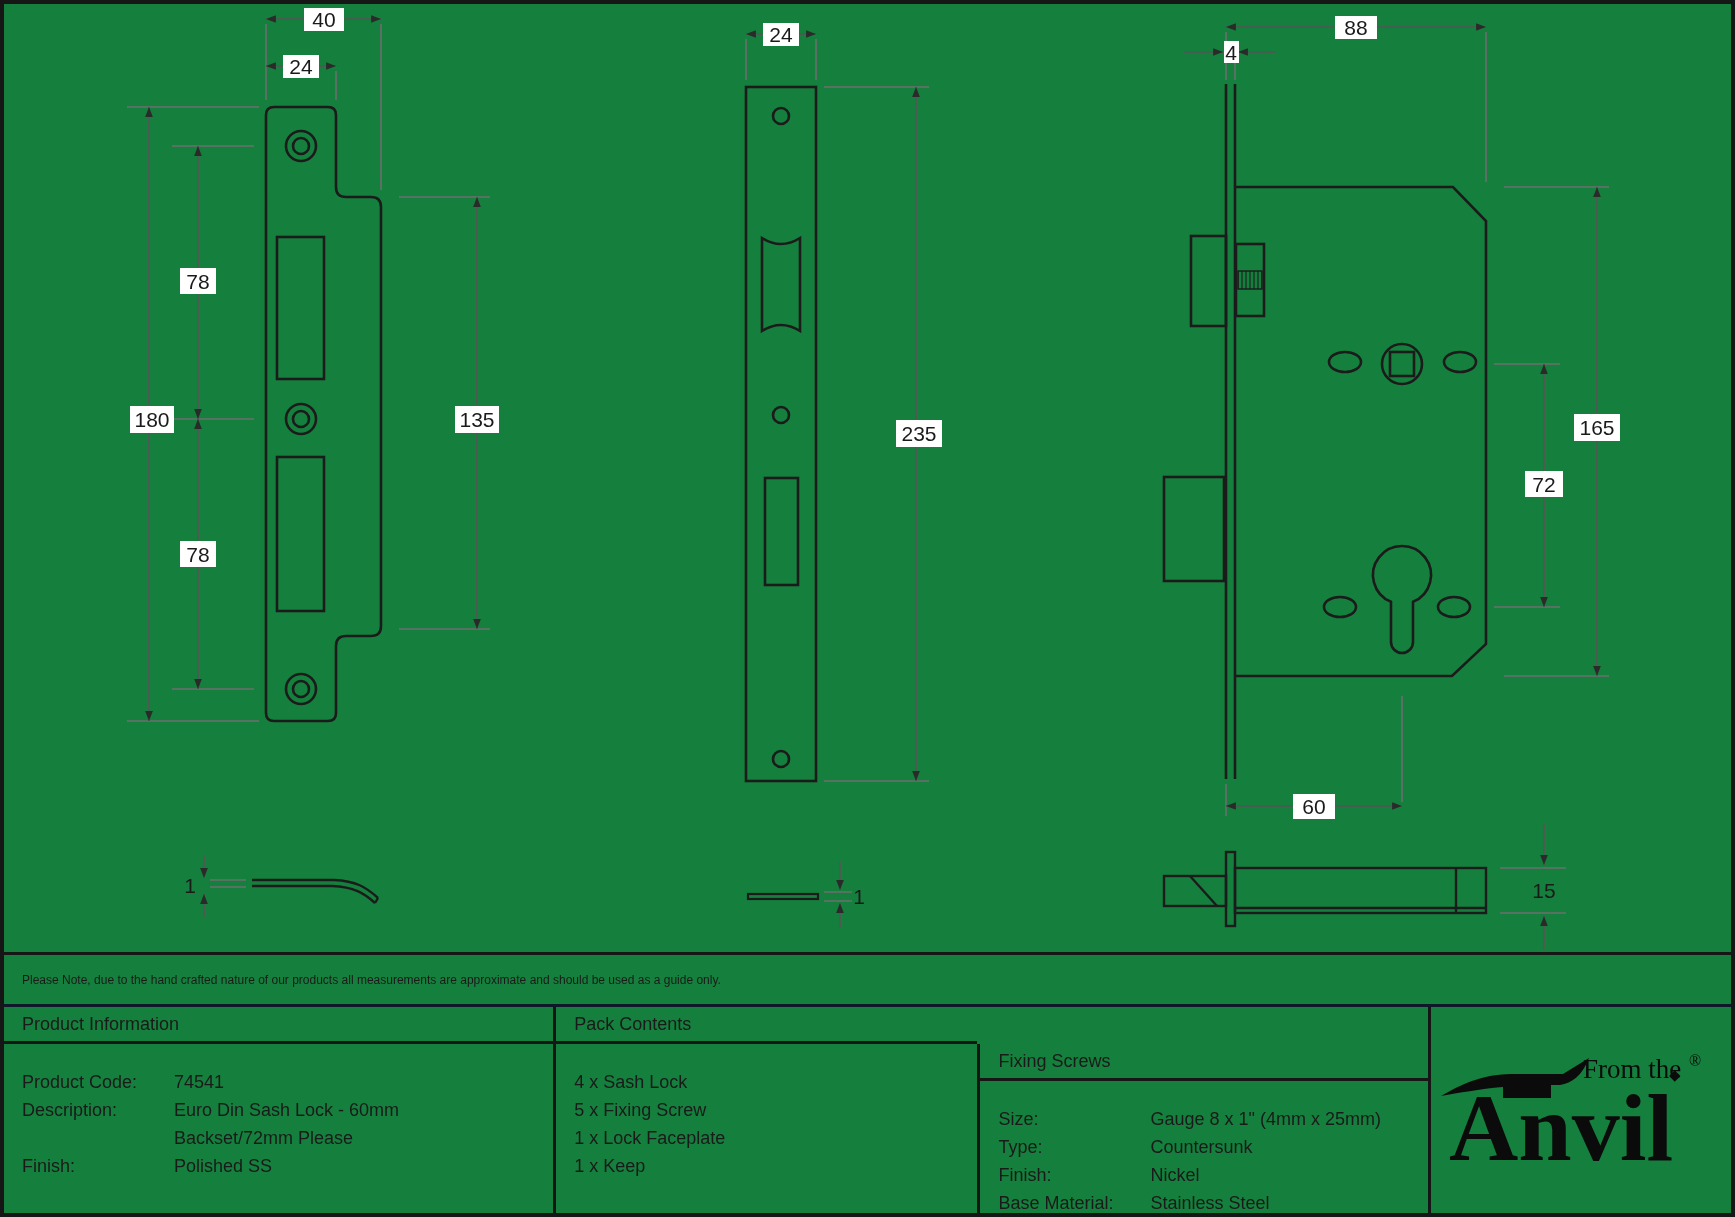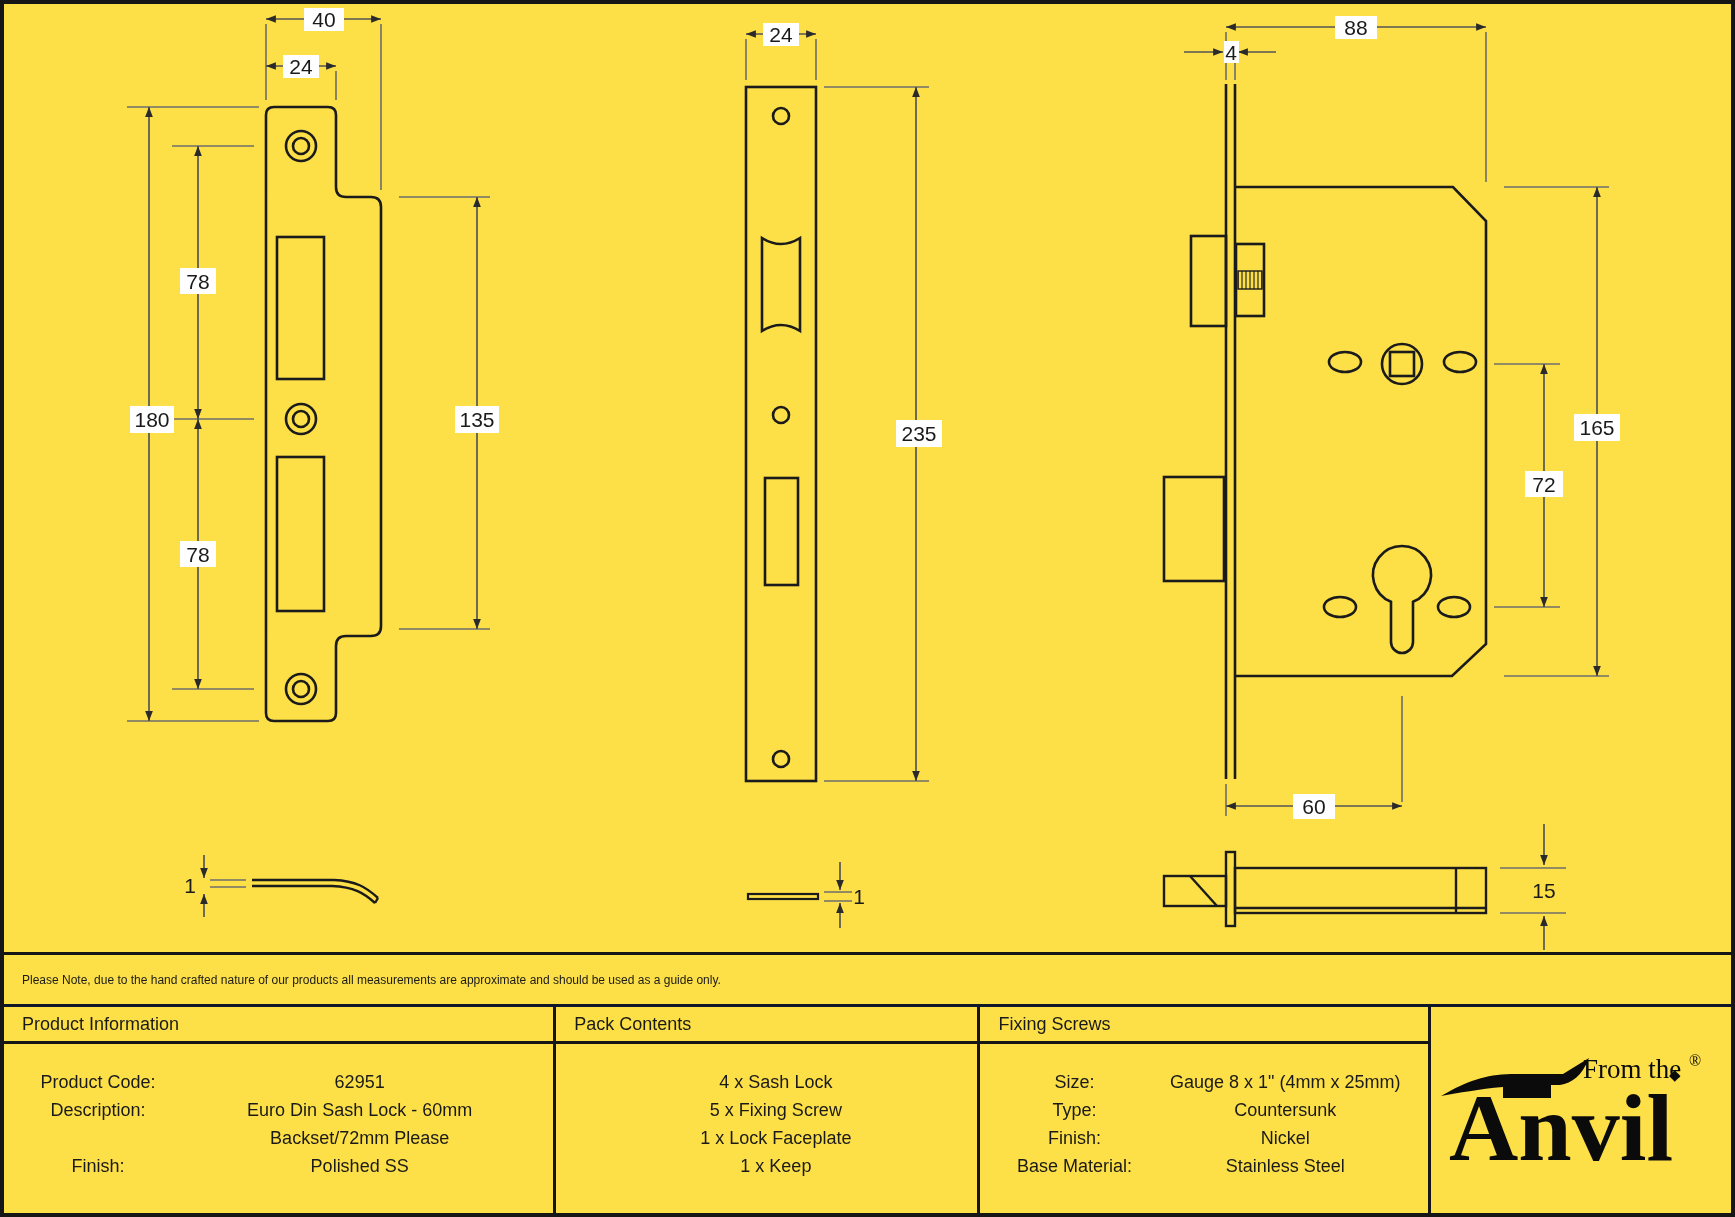--- a/index.html
+++ b/index.html
@@ -1,33 +1,33 @@
 <!DOCTYPE html>
 <html><head>
 <meta charset="utf-8">
 <style>
   html,body{margin:0;padding:0;background:#e8e8e8;}
   .page{
-    position:relative;width:1735px;height:1217px;background:#fde047;
+    position:relative;width:1735px;height:1217px;background:#15803d;
     border:4px solid #161616;box-sizing:border-box;
-    font-family:"Liberation Sans", sans-serif;color:#1a1a1a;overflow:hidden;text-align:center;
+    font-family:"Liberation Sans", sans-serif;color:#1a1a1a;overflow:hidden;
   }
   svg text{font-family:"Liberation Sans", sans-serif;}
   .dim-label{font-size:21px;fill:#1a1a1a;text-anchor:middle;}
   .note-row{
     position:absolute;left:0;top:948px;width:1727px;height:55px;box-sizing:border-box;
     border-top:3px solid #161616;border-bottom:3px solid #0f172a;
     display:flex;align-items:center;padding-left:18px;font-size:12px;
   }
   .columns{position:absolute;left:0;top:1003px;width:1727px;height:206px;display:flex;}
   .col{box-sizing:border-box;position:relative;}
   .col-border{border-left:3px solid #161616;}
   .col-product{width:583px;}
   .col-pack{width:450px;}
-  .col-fixing{width:478px;}
+  .col-fixing{width:478px;margin-top:37px;}
   .col-logo{flex:1;display:flex;align-items:center;justify-content:center;}
   .col-header{
     height:37px;box-sizing:border-box;border-bottom:3px solid #161616;
     display:flex;align-items:center;padding-left:18px;font-size:18px;
   }
   .col-body{padding:24px 0 0 18px;font-size:18px;}
   .kv-row{display:flex;line-height:28px;}
   .kv-label{width:152px;flex:0 0 152px;}
   .kv-value{flex:1;padding-right:8px;}
   .list-item{line-height:28px;}
@@ -199,21 +199,21 @@
   
   <div class="columns">
 
     <div class="col col-product">
       <div class="col-header">
         <span>Product Information</span>
       </div>
       <div class="col-body">
         <div class="kv-row">
           <span class="kv-label">Product Code:</span>
-          <span class="kv-value">62951</span>
+          <span class="kv-value">74541</span>
         </div>
         <div class="kv-row">
           <span class="kv-label">Description:</span>
           <span class="kv-value">Euro Din Sash Lock - 60mm</span>
         </div>
         <div class="kv-row">
           <span class="kv-label"></span>
           <span class="kv-value">Backset/72mm Please</span>
         </div>
         <div class="kv-row">

